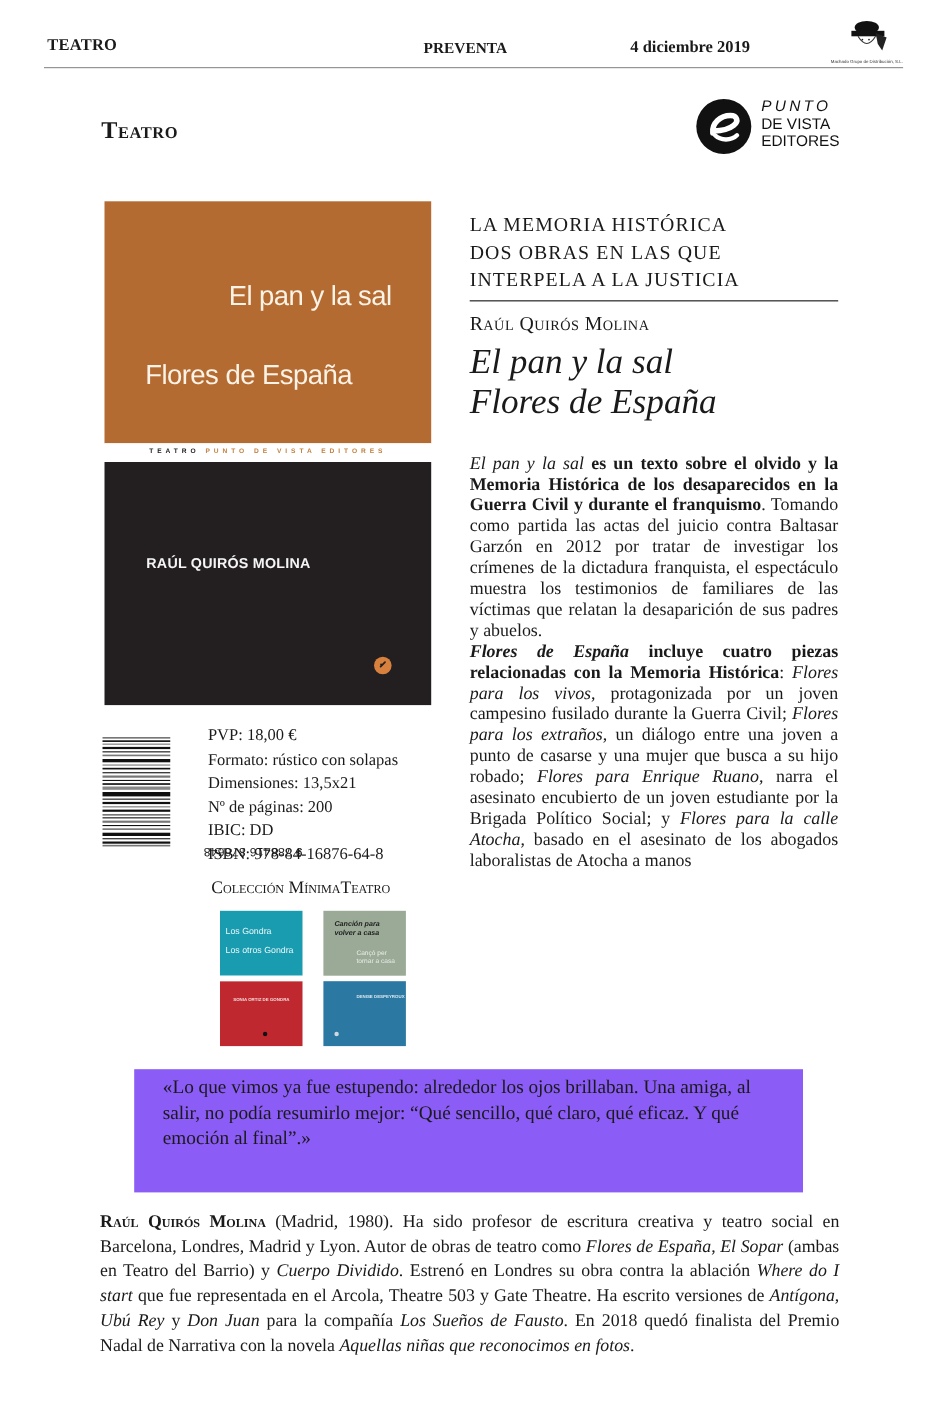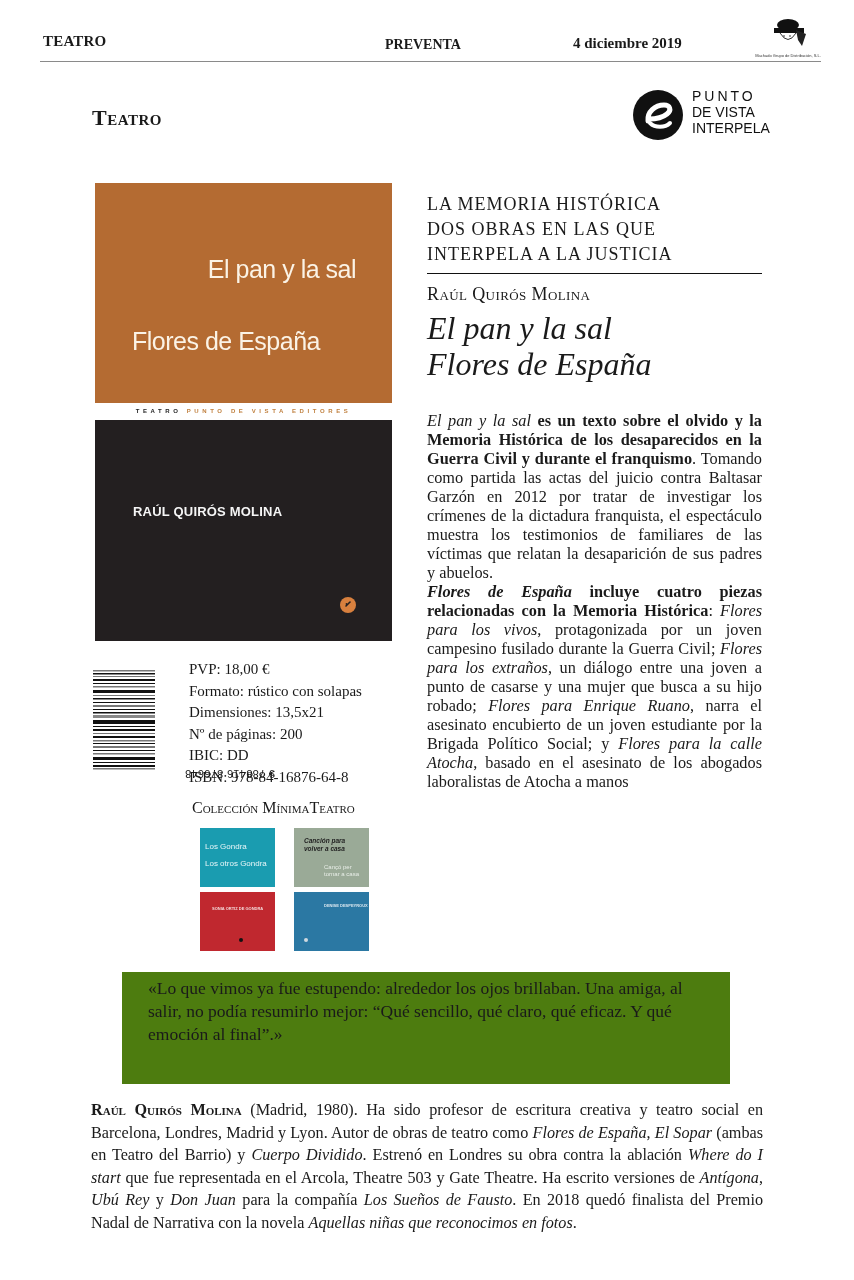--- a/index.html
+++ b/index.html
@@ -16,21 +16,21 @@
   .dist-logo { left: 752px; top: 16px; width: 72px; height: 42px; }
   .dist-logo .cap { position: absolute; left: 0; bottom: 0; width: 72px; font-family: "Liberation Sans", sans-serif; font-size: 4px; color: #333; text-align: center; white-space: nowrap; }
 
   .section-title { left: 92px; top: 105px; font-size: 22px; font-weight: bold; font-variant: small-caps; letter-spacing: 0.5px; }
 
   
   .pub-logo { left: 633px; top: 88px; width: 135px; height: 54px; }
   .pub-logo .circle { position: absolute; left: 0; top: 2px; width: 50px; height: 50px; border-radius: 50%; background: #111; }
   .pub-logo .circle svg { position: absolute; left: 0; top: 0; }
   .pub-logo .words { position: absolute; left: 59px; top: 0; font-family: "Liberation Sans", sans-serif; font-size: 14px; line-height: 16px; color: #111; }
-  .pub-logo .words div:first-child { letter-spacing: 3px; }
+  .pub-logo .words div:first-child { letter-spacing: 3px; font-style: italic; }
 
   
   .cover { left: 95px; top: 183px; width: 297px; height: 458px; }
   .cover-top { position: absolute; left: 0; top: 0; width: 297px; height: 220px; background: #b46b32; }
   .cover-t1 { position: absolute; right: 36px; top: 72px; color: #fbf3e6; font-family: "Liberation Sans", sans-serif; font-size: 25px; letter-spacing: -0.5px; }
   .cover-t2 { position: absolute; left: 37px; top: 144px; color: #fbf3e6; font-family: "Liberation Sans", sans-serif; font-size: 25px; letter-spacing: -0.5px; }
   .cover-band { position: absolute; left: 0; top: 220px; width: 297px; height: 17px; background: #fff; text-align: center; font-family: "Liberation Sans", sans-serif; font-size: 6px; font-weight: bold; letter-spacing: 3.6px; line-height: 17px; }
   .cover-band .b1 { color: #222; }
   .cover-band .b2 { color: #c0803f; }
   .cover-bottom { position: absolute; left: 0; top: 237px; width: 297px; height: 221px; background: #231f20; }
@@ -53,21 +53,21 @@
   .kicker { left: 427px; top: 192px; width: 335px; font-size: 18px; line-height: 25px; letter-spacing: 1px; }
   .kicker-rule { left: 427px; top: 273px; width: 335px; height: 1px; background: #111; }
   .author-sc { left: 427px; top: 284px; font-size: 18px; font-variant: small-caps; letter-spacing: 0.4px; }
   .book-title { left: 427px; top: 310px; font-size: 32px; line-height: 36px; font-style: italic; }
 
   .body-text { left: 427px; top: 411px; width: 335px; font-size: 16.3px; line-height: 19px; text-align: justify; hyphens: manual; }
   .body-text p { margin: 0; }
   .body-text b { font-weight: bold; }
 
   
-  .quote-box { left: 122px; top: 972px; width: 608px; height: 112px; background: #4d7c0f; }
+  .quote-box { left: 122px; top: 972px; width: 608px; height: 112px; background: #8b5cf6; }
   .quote-text { position: absolute; left: 26px; top: 5px; width: 565px; font-size: 17.5px; line-height: 23px; }
   .quote-src { position: absolute; left: 26px; top: 79px; font-size: 17.5px; }
   .sc { font-variant: small-caps; }
 
   .bio { left: 91px; top: 1099px; width: 672px; font-size: 16.2px; line-height: 22.5px; text-align: justify; }
 </style>
 </head>
 <body>
 
 <div class="abs hdr-left">TEATRO</div>
@@ -91,21 +91,21 @@
 <div class="abs pub-logo">
   <div class="circle">
     <svg width="50" height="50" viewBox="0 0 50 50">
       <path d="M15 31 C14 22 22 15 31 15 C37 15 39 20 34 24 C29 28 20 29 16 29" fill="none" stroke="#fff" stroke-width="5" stroke-linecap="round"></path>
       <path d="M17 33 C22 38 32 38 37 33" fill="none" stroke="#fff" stroke-width="4" stroke-linecap="round"></path>
     </svg>
   </div>
   <div class="words">
     <div>PUNTO</div>
     <div>DE VISTA</div>
-    <div>INTERPELA</div>
+    <div>EDITORES</div>
   </div>
 </div>
 
 <div class="abs cover">
   <div class="cover-top">
     <div class="cover-t1">El pan y la sal</div>
     <div class="cover-t2">Flores de España</div>
   </div>
   <div class="cover-band">
     <span class="b1">TEATRO</span>

